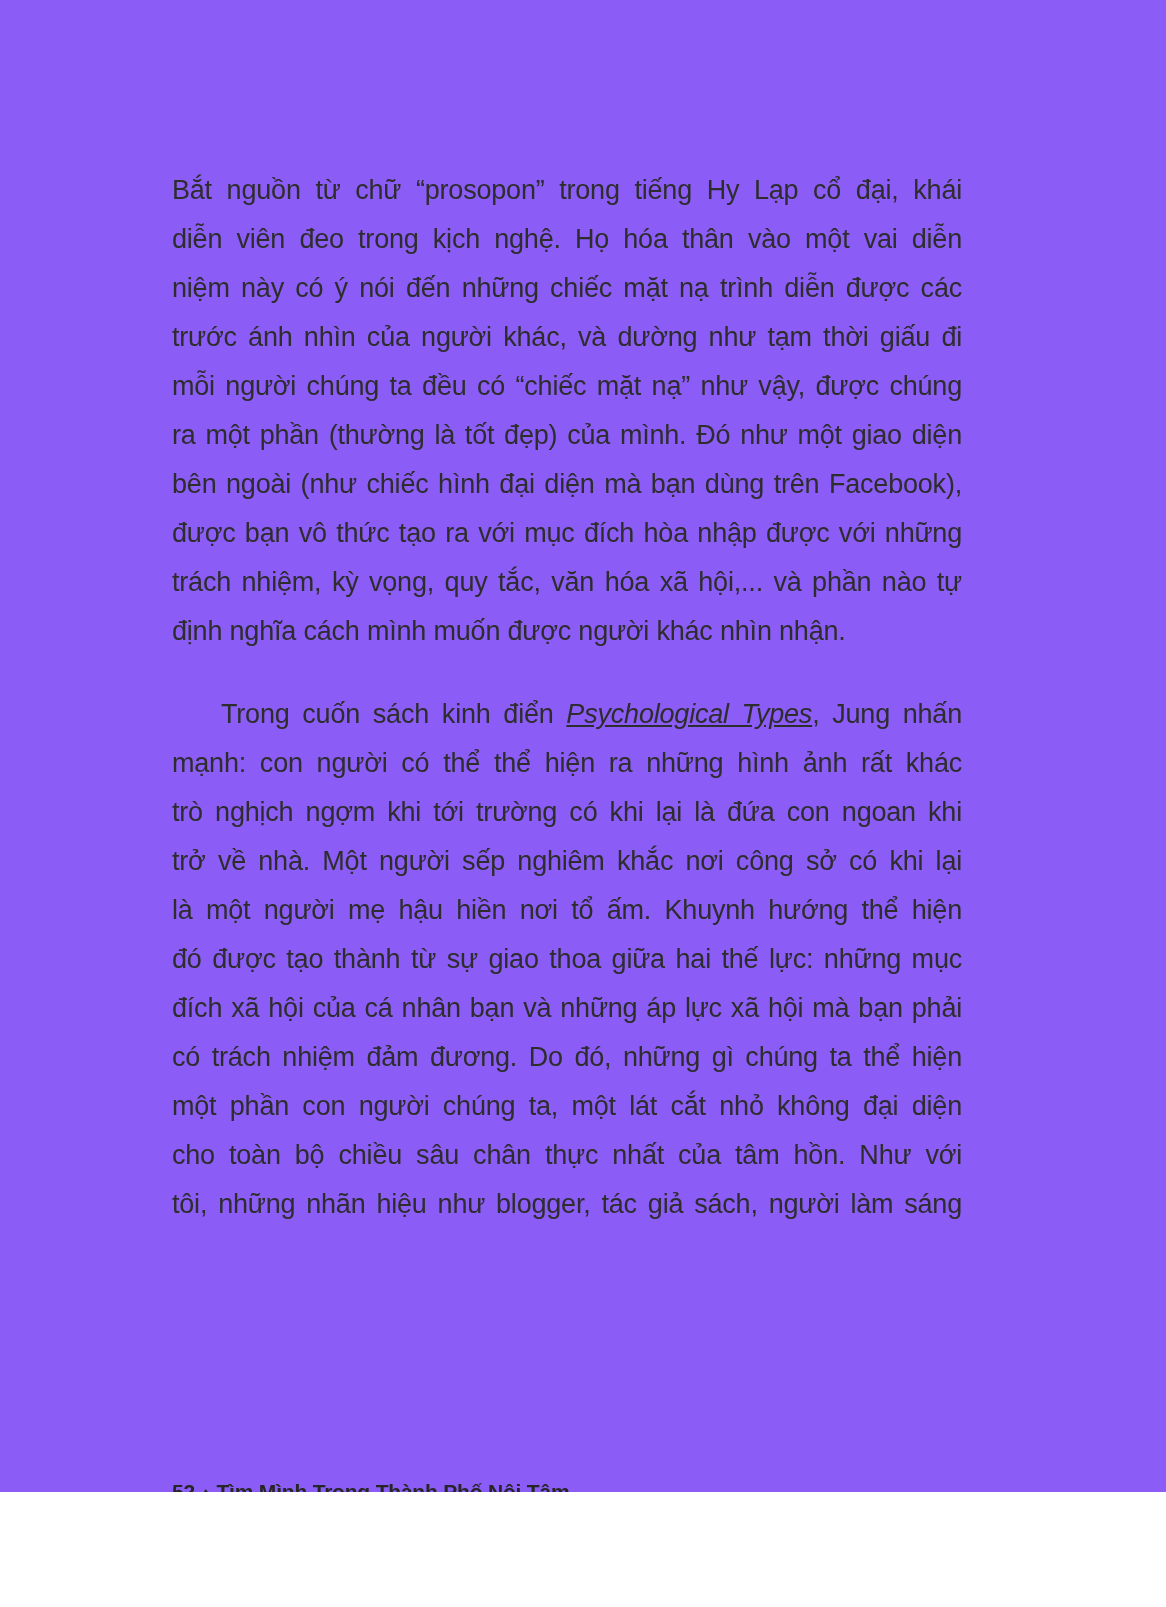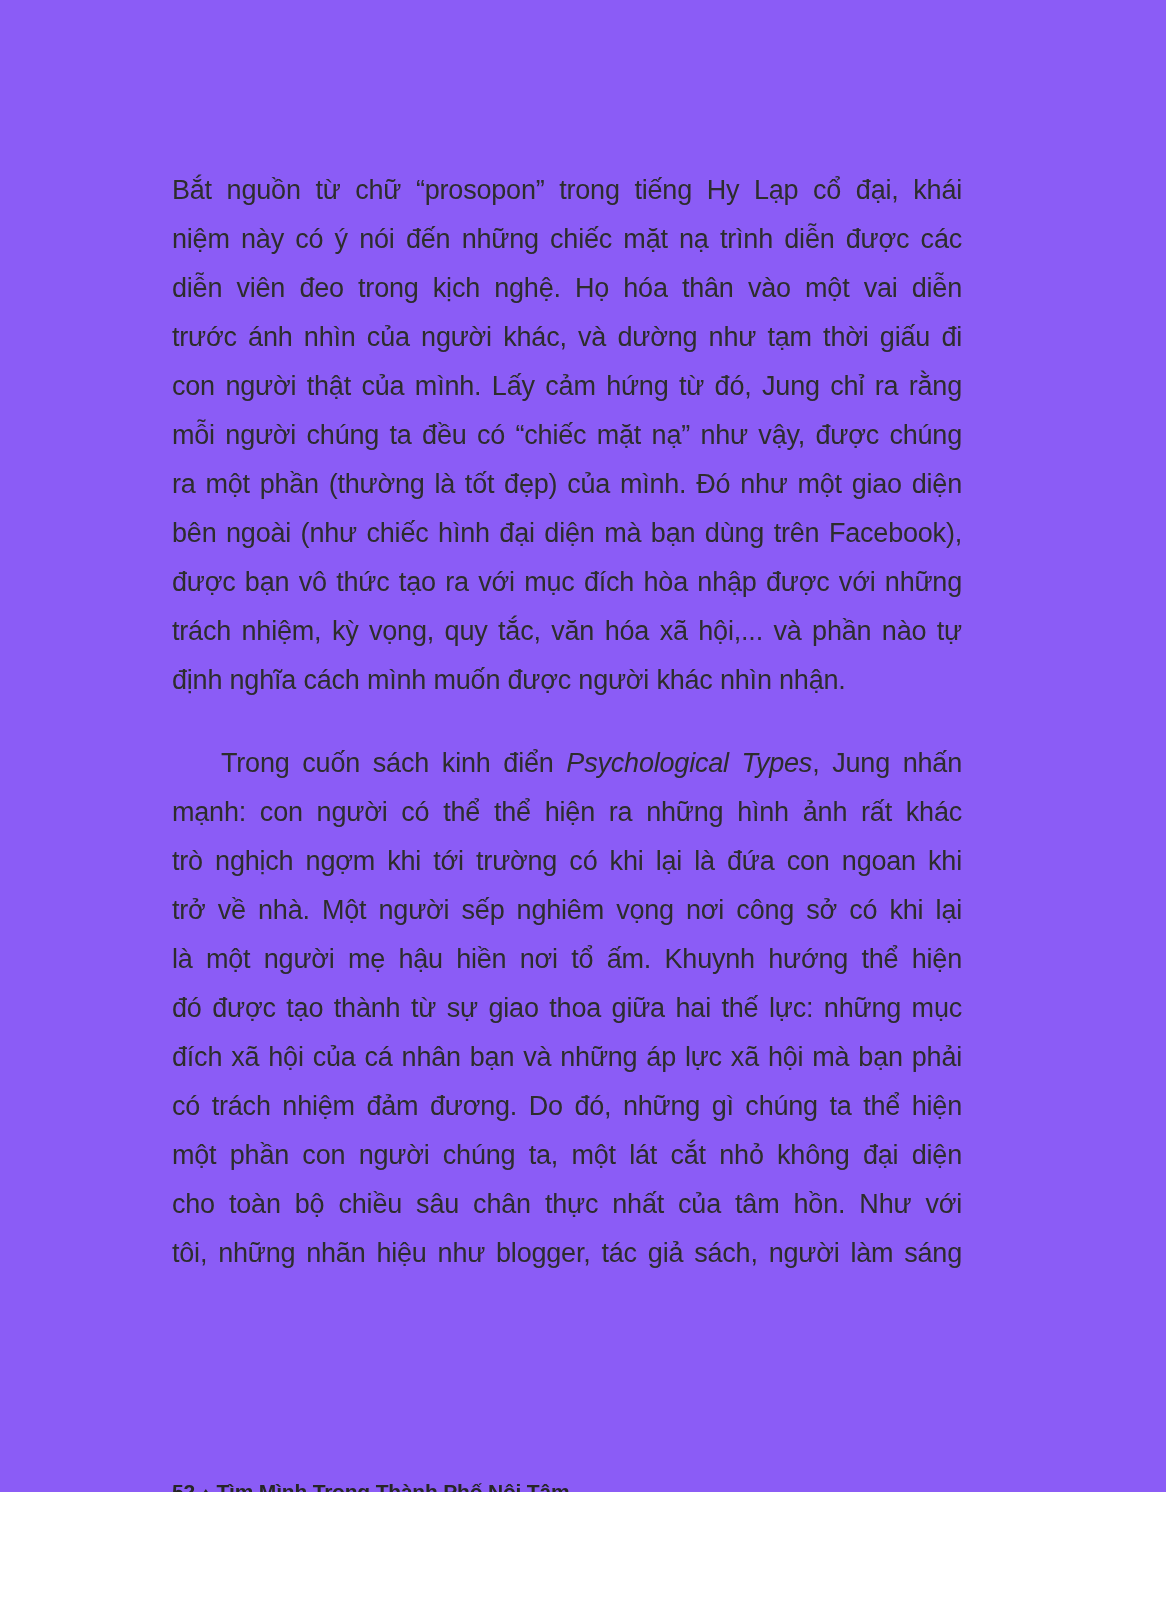--- a/index.html
+++ b/index.html
@@ -34,21 +34,21 @@
     text-align-last: justify;
     white-space: normal;
   }
   .line.short-last {
     text-align: center;
     text-align-last: left;
   }
   .paragraph.indented .line:first-child {
     text-indent: 49px;
   }
-  .italic { font-style: italic; }
+  .italic { font-style: italic; text-decoration: underline; }
   .footer {
     position: absolute;
     left: 172px;
     top: 1478px;
     height: 28px;
     line-height: 28px;
     color: #262626;
     font-size: 21px;
     font-weight: bold;
     letter-spacing: -0.2px;
@@ -63,36 +63,35 @@
   }
 </style>
 </head>
 <body>
 
 <div class="page">
 
   <div class="text-block">
       <div class="paragraph">
         <div class="line">Bắt nguồn từ chữ “prosopon” trong tiếng Hy Lạp cổ đại, khái</div>
+        <div class="line">diễn viên đeo trong kịch nghệ. Họ hóa thân vào một vai diễn</div>
         <div class="line">niệm này có ý nói đến những chiếc mặt nạ trình diễn được các</div>
-        <div class="line">diễn viên đeo trong kịch nghệ. Họ hóa thân vào một vai diễn</div>
         <div class="line">trước ánh nhìn của người khác, và dường như tạm thời giấu đi</div>
-        <div class="line">con người thật của mình. Lấy cảm hứng từ đó, Jung chỉ ra rằng</div>
         <div class="line">mỗi người chúng ta đều có “chiếc mặt nạ” như vậy, được chúng</div>
         <div class="line">ra một phần (thường là tốt đẹp) của mình. Đó như một giao diện</div>
         <div class="line">bên ngoài (như chiếc hình đại diện mà bạn dùng trên Facebook),</div>
         <div class="line">được bạn vô thức tạo ra với mục đích hòa nhập được với những</div>
         <div class="line">trách nhiệm, kỳ vọng, quy tắc, văn hóa xã hội,... và phần nào tự</div>
         <div class="line short-last">định nghĩa cách mình muốn được người khác nhìn nhận.</div>
       </div>
       <div class="paragraph indented">
         <div class="line"><span>Trong cuốn sách kinh điển </span><span class="italic">Psychological Types</span><span>, Jung nhấn</span></div>
         <div class="line">mạnh: con người có thể thể hiện ra những hình ảnh rất khác</div>
         <div class="line">trò nghịch ngợm khi tới trường có khi lại là đứa con ngoan khi</div>
-        <div class="line">trở về nhà. Một người sếp nghiêm vọng nơi công sở có khi lại</div>
+        <div class="line">trở về nhà. Một người sếp nghiêm khắc nơi công sở có khi lại</div>
         <div class="line">là một người mẹ hậu hiền nơi tổ ấm. Khuynh hướng thể hiện</div>
         <div class="line">đó được tạo thành từ sự giao thoa giữa hai thế lực: những mục</div>
         <div class="line">đích xã hội của cá nhân bạn và những áp lực xã hội mà bạn phải</div>
         <div class="line">có trách nhiệm đảm đương. Do đó, những gì chúng ta thể hiện</div>
         <div class="line">một phần con người chúng ta, một lát cắt nhỏ không đại diện</div>
         <div class="line">cho toàn bộ chiều sâu chân thực nhất của tâm hồn. Như với</div>
         <div class="line">tôi, những nhãn hiệu như blogger, tác giả sách, người làm sáng</div>
       </div>
     </div>
 

